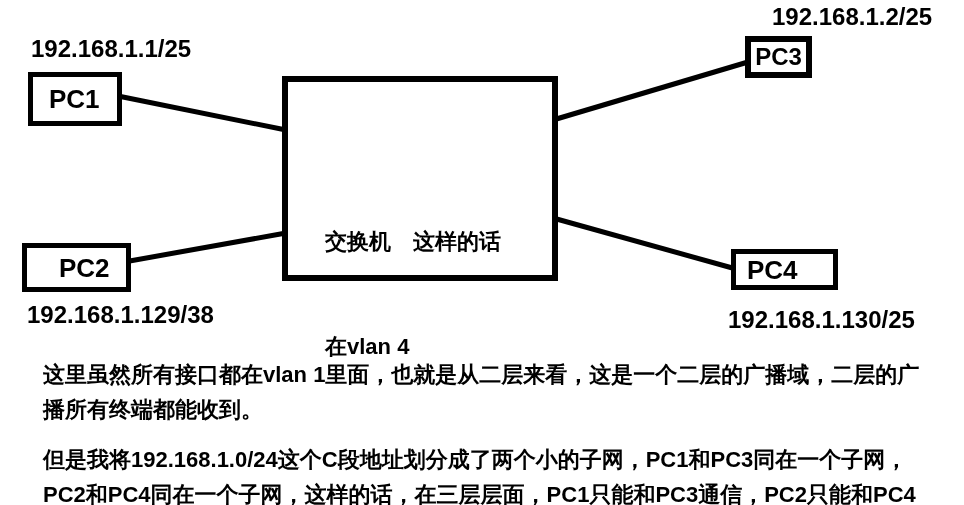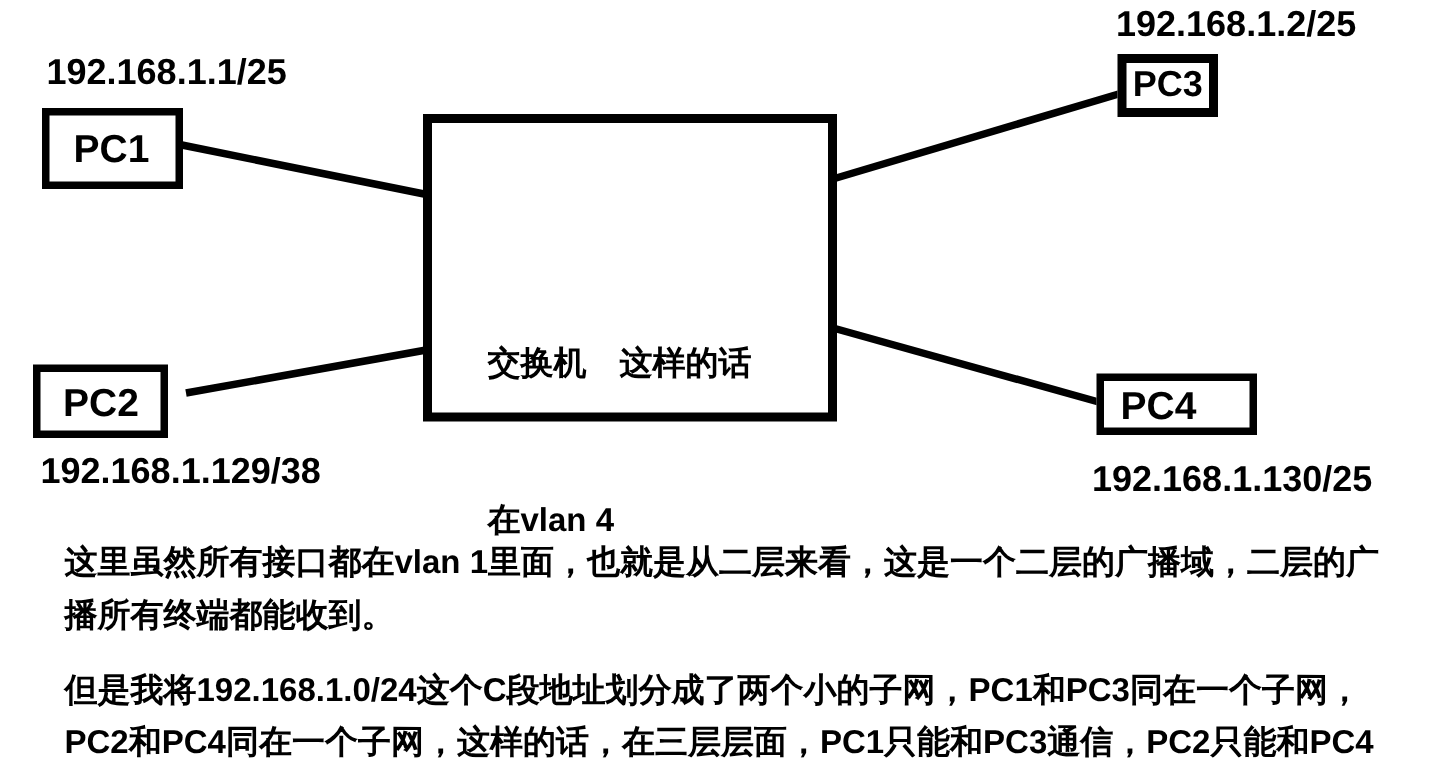--- a/index.html
+++ b/index.html
@@ -34,21 +34,21 @@
     position: absolute;
     border: 5px solid #000000;
     background: #ffffff;
     box-sizing: border-box;
     display: flex;
     align-items: center;
     font-size: 26px;
     line-height: 1;
   }
   .pc1 { left: 28px;  top: 72px;  width: 94px;  height: 54px; padding-left: 16px; }
-  .pc2 { left: 22px;  top: 243px; width: 90px; height: 49px; padding-left: 15px; }
+  .pc2 { left: 22px;  top: 243px; width: 109px; height: 49px; padding-left: 32px; }
   .pc3 { left: 745px; top: 36px;  width: 67px;  height: 42px; border-width: 6px; justify-content: center; font-size: 24px; align-items: center; }
   .pc4 { left: 731px; top: 249px; width: 107px; height: 41px; padding-left: 11px; }
   .switch-box {
     position: absolute;
     left: 282px;
     top: 76px;
     width: 276px;
     height: 205px;
     border: 6px solid #000000;
     background: #ffffff;
@@ -63,21 +63,21 @@
     white-space: pre-wrap;
   }
   .ip-label {
     position: absolute;
     font-size: 24px;
     line-height: 1;
     white-space: nowrap;
   }
   .ip1 { left: 31px;  top: 37px;  }
   .ip2 { left: 27px;  top: 303px; }
-  .ip3 { left: 744px; top: 5px;   }
+  .ip3 { left: 772px; top: 5px;   }
   .ip4 { left: 728px; top: 308px; }
   .notes {
     position: absolute;
     left: 28px;
     top: 342px;
     width: 924px;
     font-size: 22px;
     line-height: 35px;
   }
   .notes p { margin: 15px; }

